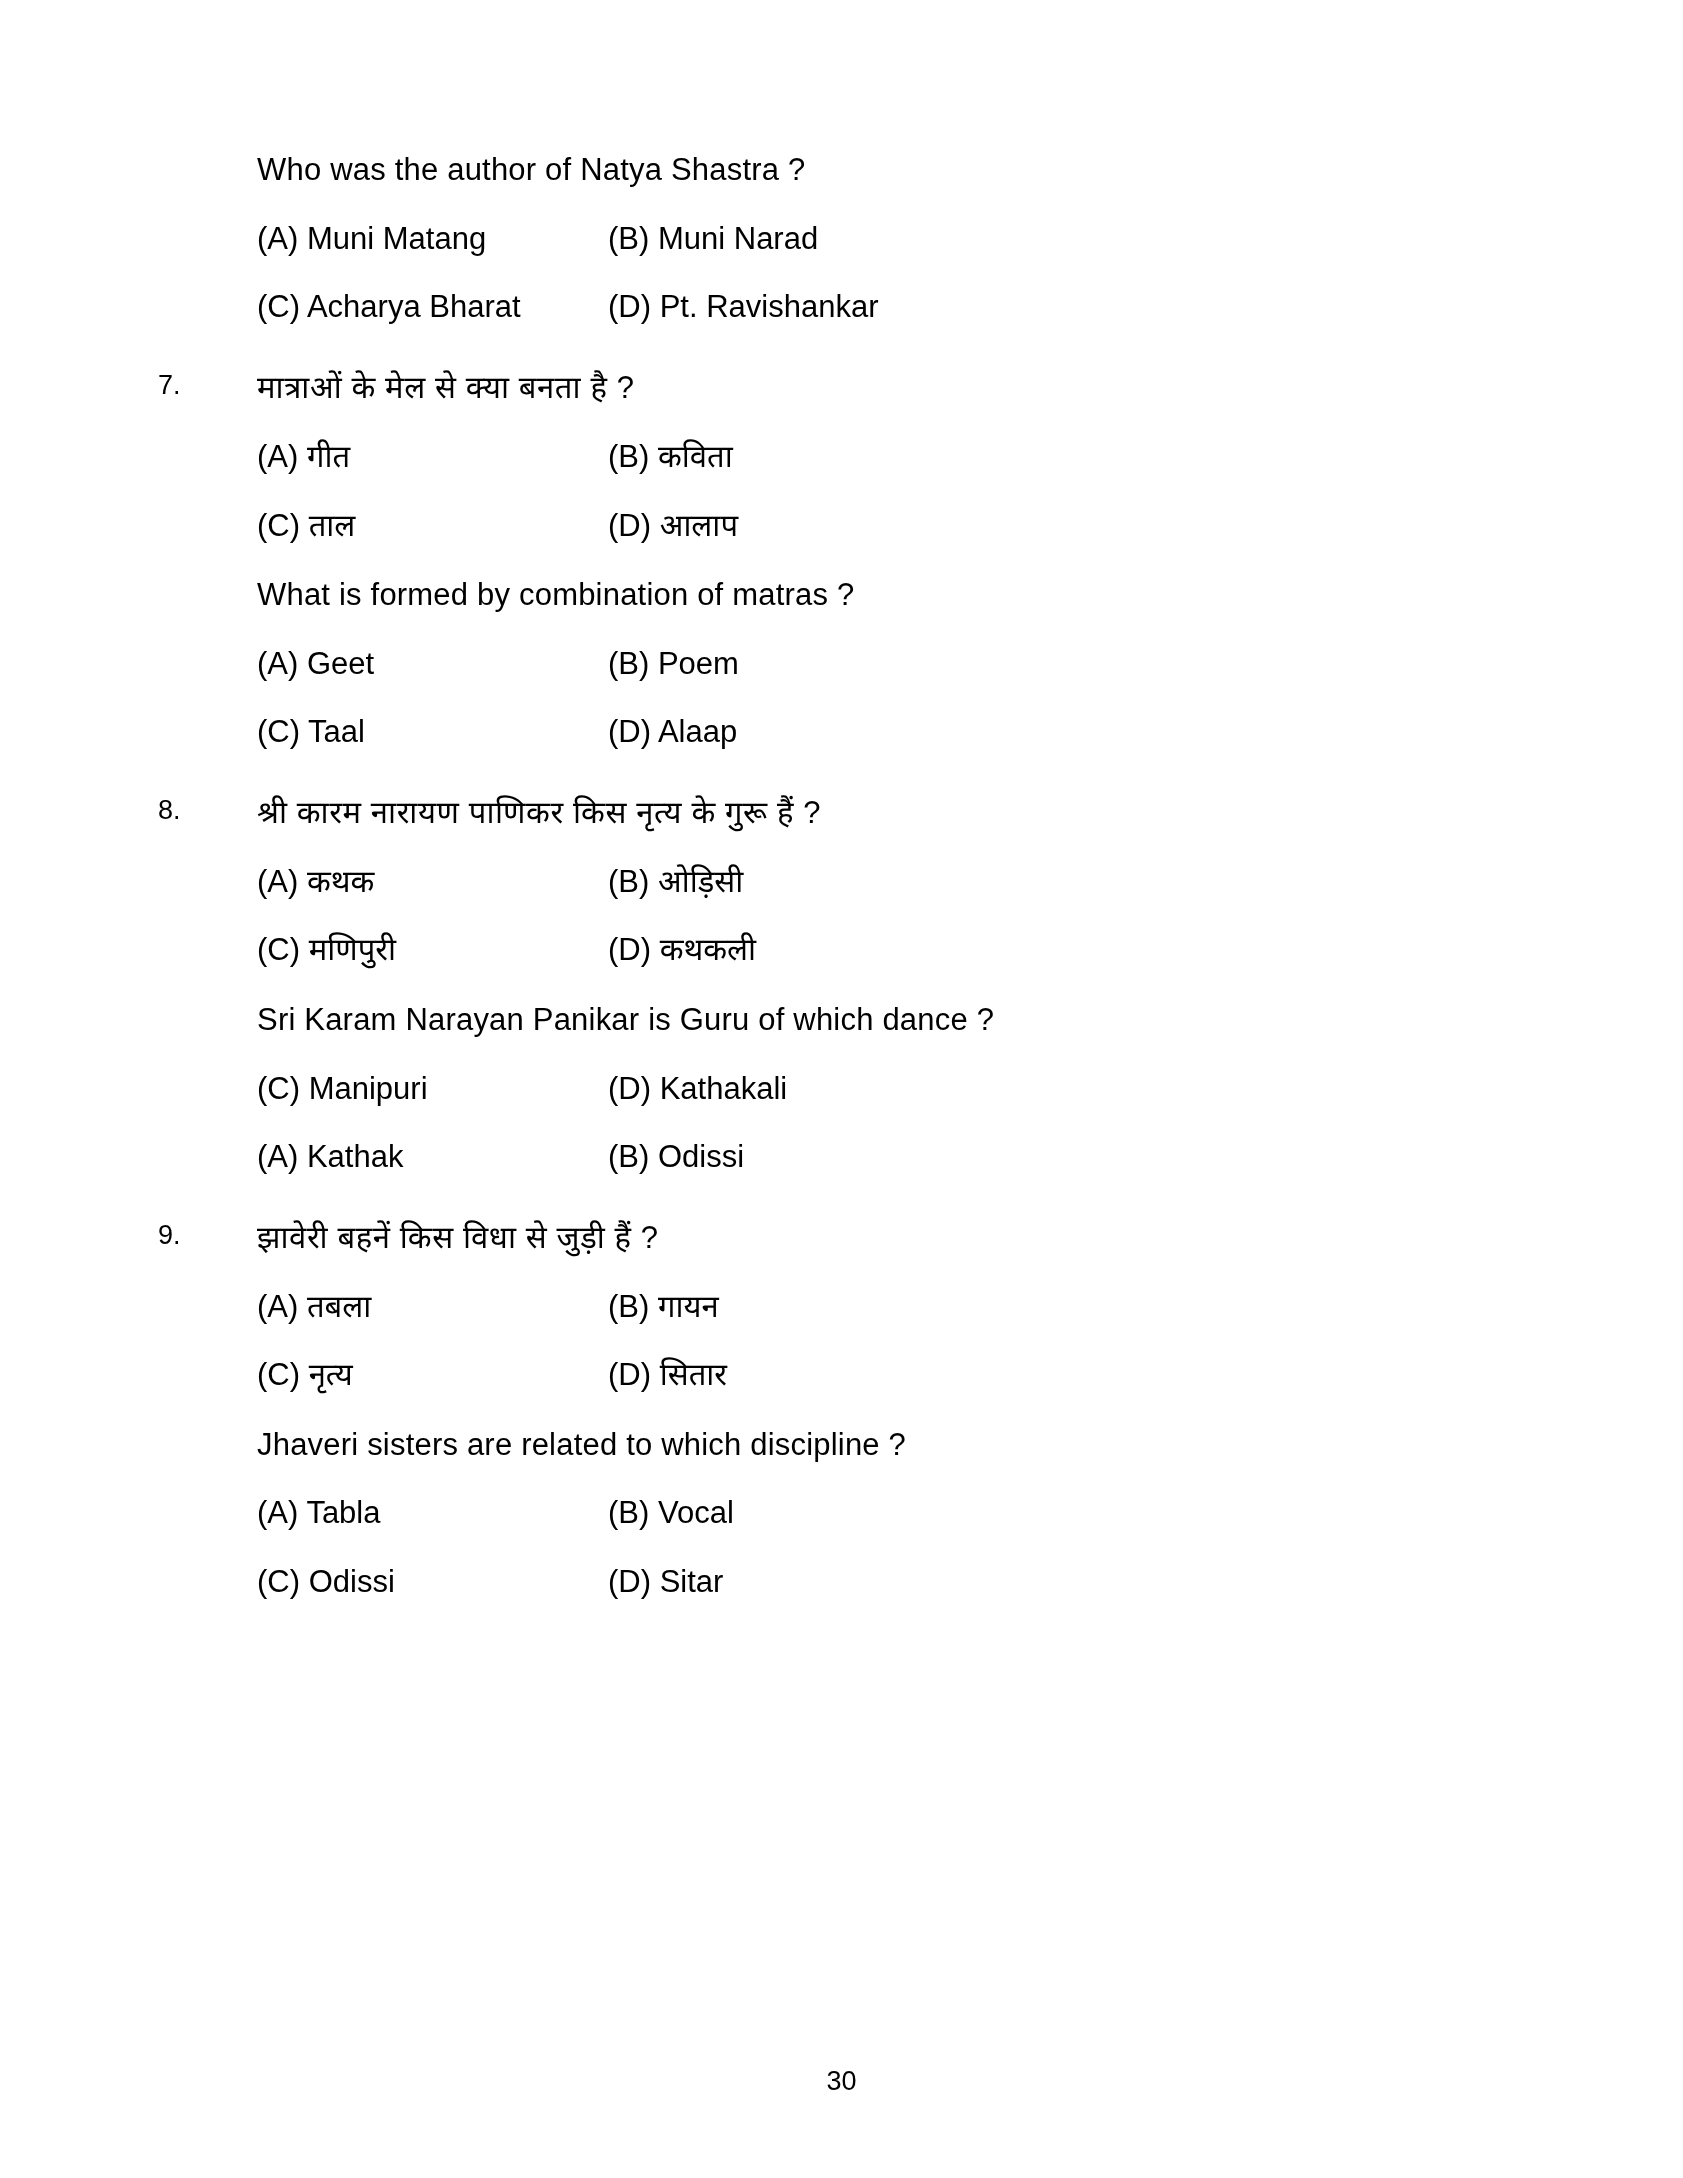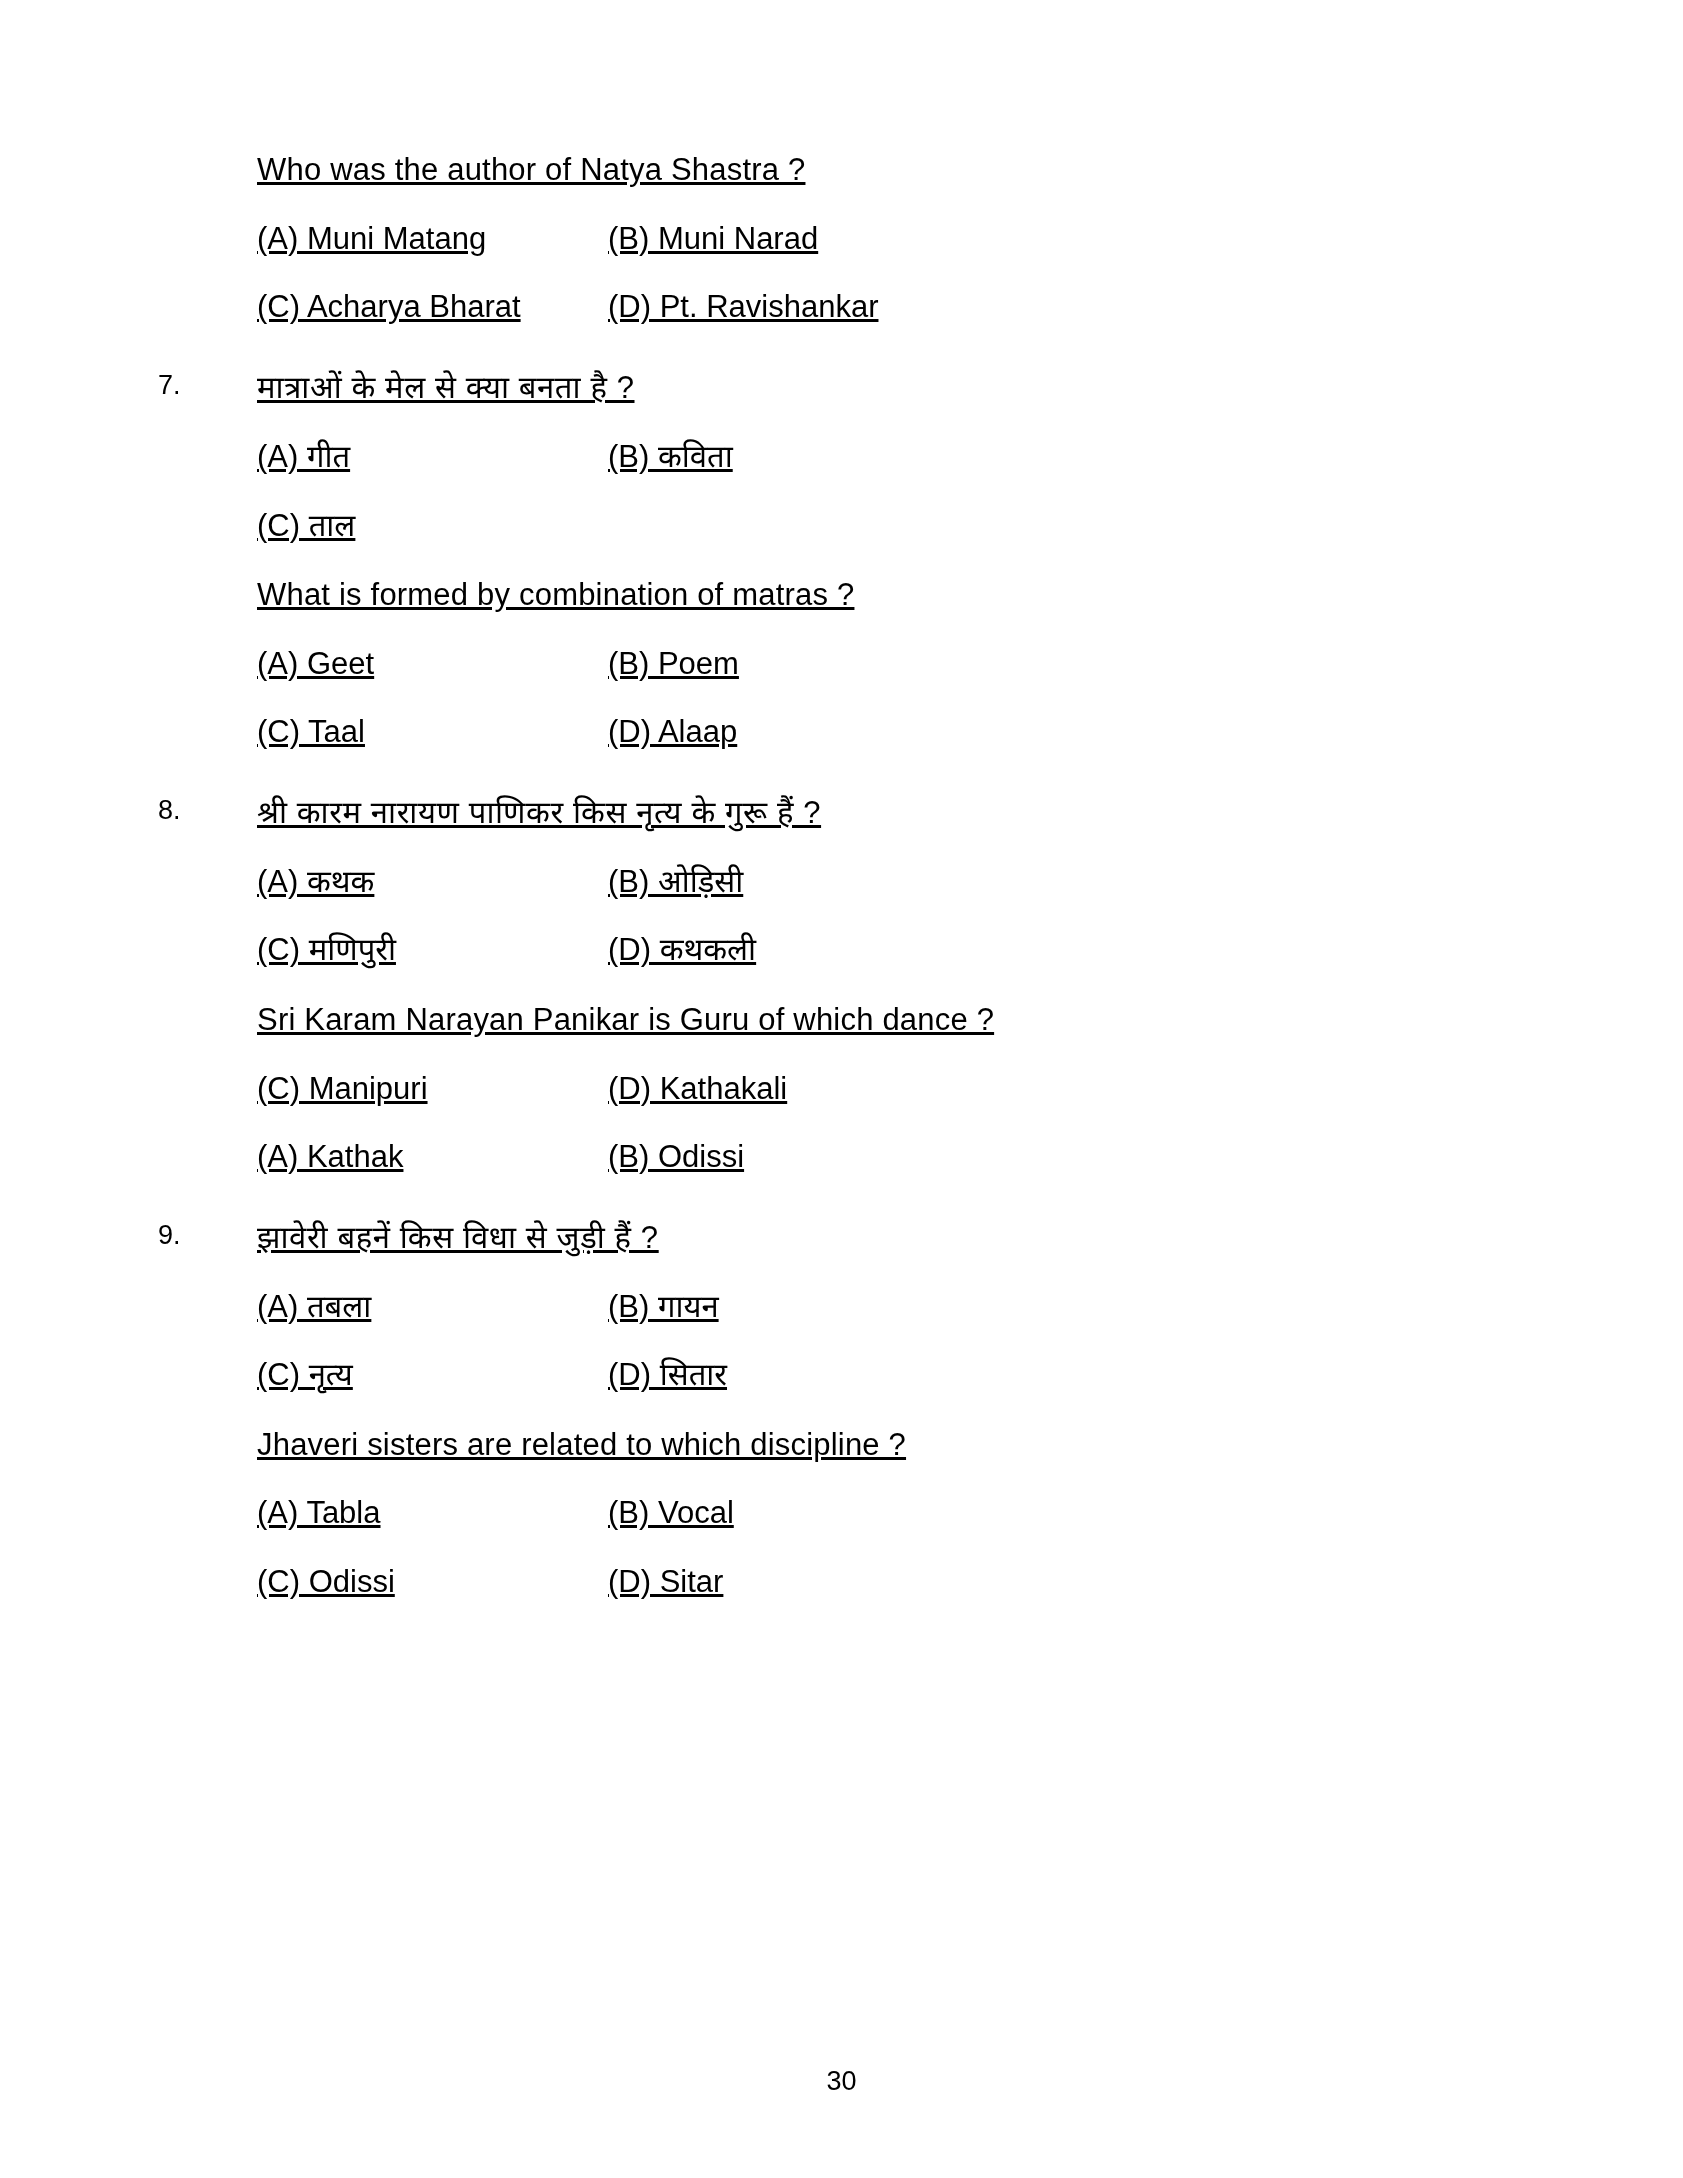--- a/index.html
+++ b/index.html
@@ -14,21 +14,20 @@
     color: #000000;
     position: relative;
     overflow: hidden;
   }
   .page {
     position: relative;
     width: 1683px;
     height: 2178px;
     box-sizing: border-box;
     padding: 149px 228px 0 257px;
-    text-decoration: underline;
   }
   .q-block {
     position: relative;
     margin-bottom: 0;
   }
   .q-number {
     position: absolute;
     left: -99px;
     top: 0;
     width: 59px;
@@ -92,20 +91,21 @@
 
   <div class="q-block">
     <div class="q-number">7.</div>
     <div class="q-text hindi">मात्राओं  के  मेल  से  क्या  बनता  है ?</div>
     <div class="opt-row">
       <div class="opt col-a">(A) गीत</div>
       <div class="opt col-b">(B) कविता</div>
     </div>
     <div class="opt-row">
       <div class="opt col-a">(C) ताल</div>
+      <div class="opt col-b">(D) आलाप</div>
     </div>
     <div class="q-text">What is formed by combination of matras ?</div>
     <div class="opt-row">
       <div class="opt col-a">(A) Geet</div>
       <div class="opt col-b">(B) Poem</div>
     </div>
     <div class="opt-row">
       <div class="opt col-a">(C) Taal</div>
       <div class="opt col-b">(D) Alaap</div>
     </div>

